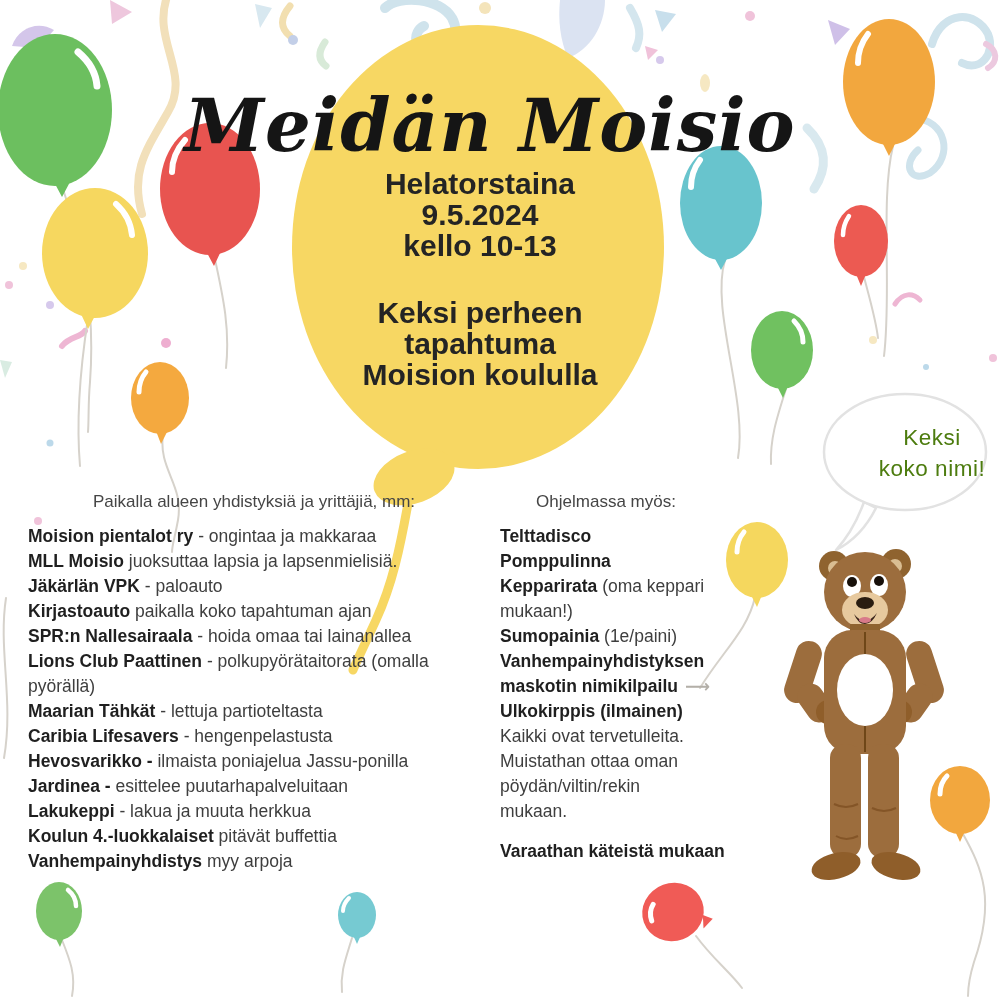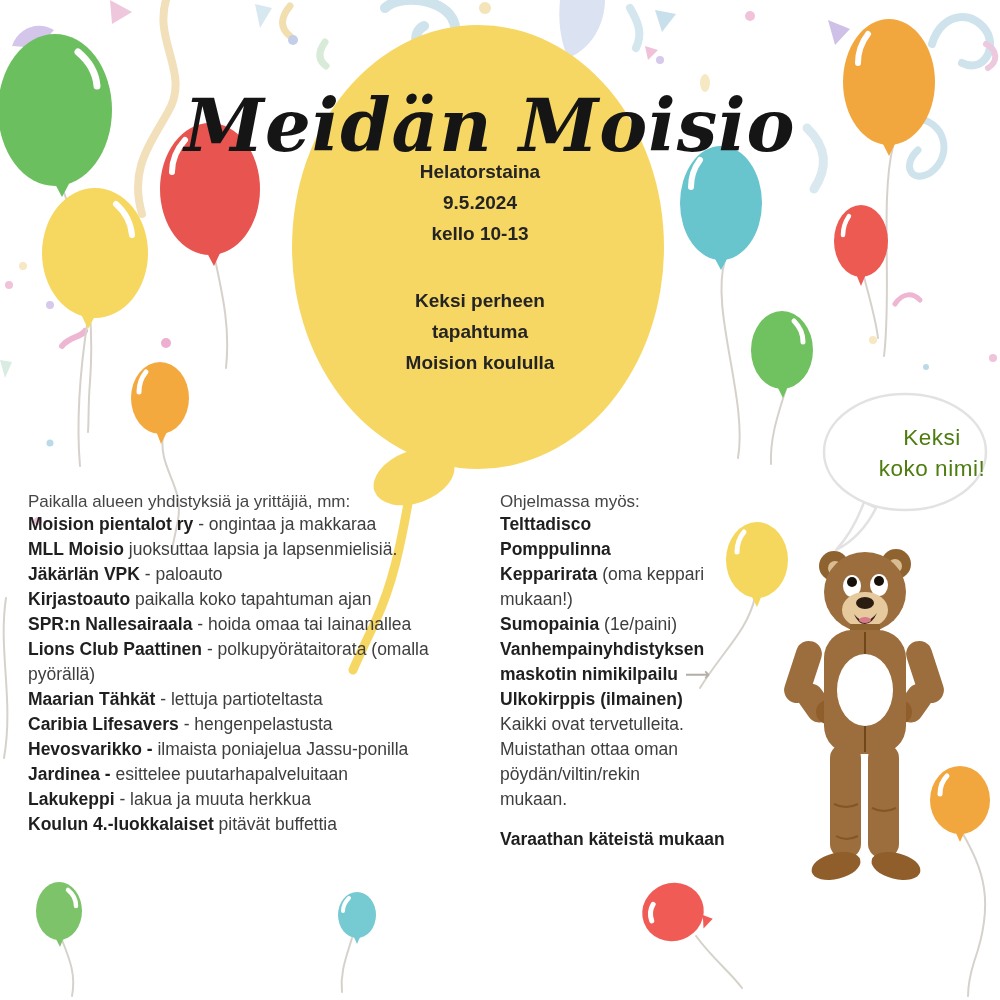--- a/index.html
+++ b/index.html
@@ -4,27 +4,27 @@
 <style>
   html,body{margin:0;padding:0;background:#fff;}
   .canvas{position:relative;width:1000px;height:1000px;background:#ffffff;overflow:hidden;
           font-family:"Liberation Sans",sans-serif;border-radius:13px;}
   .decor{position:absolute;left:0;top:0;width:1000px;height:1000px;}
 
   .title{position:absolute;left:140px;top:38px;width:700px;text-align:center;
          font-family:"DejaVu Serif",serif;font-style:italic;font-weight:700;
          font-size:72px;color:#151515;letter-spacing:1px;line-height:1.1;}
 
-  .balloon-text{position:absolute;left:318px;top:156px;width:324px;text-align:center;
-                font-weight:700;font-size:19px;line-height:31px;color:#242424;}
+  .balloon-text{position:absolute;left:318px;top:168px;width:324px;text-align:center;
+                font-weight:700;font-size:30px;line-height:31px;color:#242424;}
   .balloon-text .gap{height:36px;}
 
   .col-left{position:absolute;left:28px;top:492px;width:452px;font-size:17.5px;color:#3e3e3e;}
   .col-right{position:absolute;left:500px;top:492px;width:212px;font-size:17.5px;color:#3e3e3e;}
-  .col-heading{font-size:17px;color:#454545;line-height:20px;margin-bottom:0;font-weight:400;}
+  .col-heading{font-size:17px;color:#454545;line-height:20px;margin-bottom:12px;font-weight:400;text-align:center;}
   .list{line-height:25px;}
   .line{line-height:25px;}
   .b{font-weight:700;color:#1f1f1f;}
   .arrow{color:#b3afa8;font-family:"DejaVu Sans",sans-serif;font-weight:700;margin-left:7px;}
   .footer{margin-top:15px;white-space:nowrap;font-weight:700;color:#1f1f1f;line-height:25px;}
 
   .bubble-text{position:absolute;left:852px;top:422px;width:160px;text-align:center;
                font-size:22.5px;line-height:31px;color:#4d7c0f;letter-spacing:.5px;}
 </style>
 </head>
@@ -230,20 +230,21 @@
       <div class="line"><span class="b">Jäkärlän VPK</span><span> - paloauto</span></div>
       <div class="line"><span class="b">Kirjastoauto</span><span> paikalla koko tapahtuman ajan</span></div>
       <div class="line"><span class="b">SPR:n Nallesairaala</span><span> - hoida omaa tai lainanallea</span></div>
       <div class="line"><span class="b">Lions Club Paattinen</span><span> - polkupyörätaitorata (omalla pyörällä)</span></div>
       <div class="line"><span class="b">Maarian Tähkät</span><span> - lettuja partioteltasta</span></div>
       <div class="line"><span class="b">Caribia Lifesavers</span><span> - hengenpelastusta</span></div>
       <div class="line"><span class="b">Hevosvarikko -</span><span> ilmaista poniajelua Jassu-ponilla</span></div>
       <div class="line"><span class="b">Jardinea -</span><span> esittelee puutarhapalveluitaan</span></div>
       <div class="line"><span class="b">Lakukeppi</span><span> - lakua ja muuta herkkua</span></div>
       <div class="line"><span class="b">Koulun 4.-luokkalaiset</span><span> pitävät buffettia</span></div>
+      <div class="line"><span class="b">Vanhempainyhdistys</span><span> myy arpoja</span></div>
     </div>
   </div>
 
   <div class="col-right">
     <div class="col-heading">Ohjelmassa myös:</div>
     <div class="list">
       <div class="line"><span class="b">Telttadisco</span><span></span></div>
       <div class="line"><span class="b">Pomppulinna</span><span></span></div>
       <div class="line"><span class="b">Kepparirata</span><span> (oma keppari mukaan!)</span></div>
       <div class="line"><span class="b">Sumopainia</span><span> (1e/paini)</span></div>

